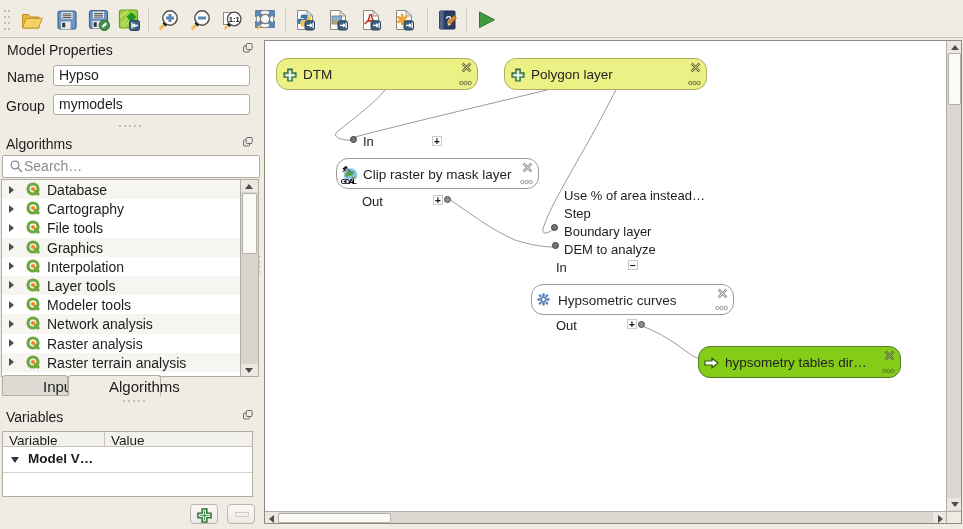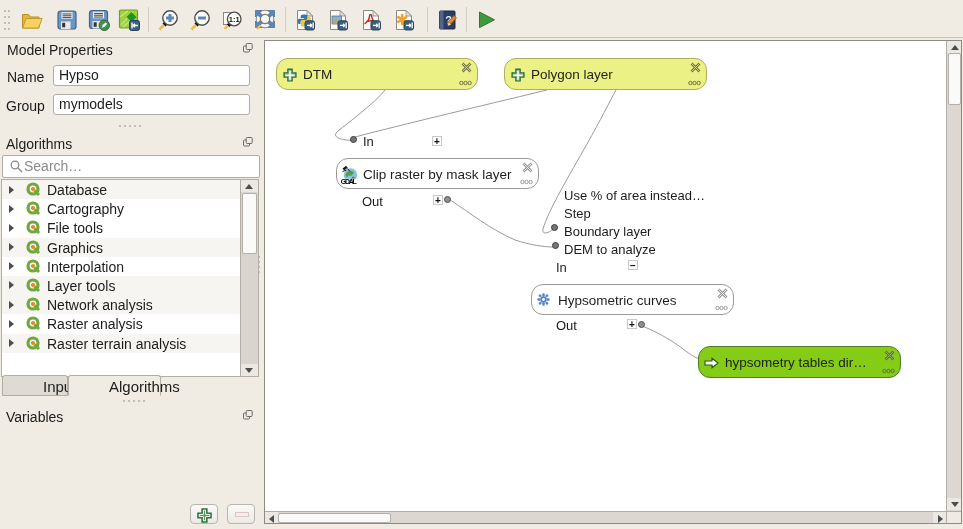--- a/index.html
+++ b/index.html
@@ -237,20 +237,29 @@
       </div>
 <div class="trow alt">
         <i class="tarr"></i>
         <svg class="tq" width="15" height="15" viewBox="0 0 15 15">
           <circle cx="7" cy="7" r="5" fill="none" stroke="#6fa93c" stroke-width="3.2"></circle>
           <circle cx="7" cy="7" r="2.1" fill="#ec8224"></circle>
           <path d="M8.5 8.5 L13 13" stroke="#6fa93c" stroke-width="3"></path>
         </svg>
         <span class="ttxt">Layer tools</span>
       </div>
+<div class="trow">
+        <i class="tarr"></i>
+        <svg class="tq" width="15" height="15" viewBox="0 0 15 15">
+          <circle cx="7" cy="7" r="5" fill="none" stroke="#6fa93c" stroke-width="3.2"></circle>
+          <circle cx="7" cy="7" r="2.1" fill="#ec8224"></circle>
+          <path d="M8.5 8.5 L13 13" stroke="#6fa93c" stroke-width="3"></path>
+        </svg>
+        <span class="ttxt">Modeler tools</span>
+      </div>
 <div class="trow alt">
         <i class="tarr"></i>
         <svg class="tq" width="15" height="15" viewBox="0 0 15 15">
           <circle cx="7" cy="7" r="5" fill="none" stroke="#6fa93c" stroke-width="3.2"></circle>
           <circle cx="7" cy="7" r="2.1" fill="#ec8224"></circle>
           <path d="M8.5 8.5 L13 13" stroke="#6fa93c" stroke-width="3"></path>
         </svg>
         <span class="ttxt">Network analysis</span>
       </div>
 <div class="trow">
@@ -285,20 +294,29 @@
       <i class="dot" style="left:5px"></i>
       <i class="dot" style="left:10px"></i>
       <i class="dot" style="left:15px"></i>
       <i class="dot" style="left:20px"></i>
     </div>
 <div class="abs ptitle" style="left:6px;top:371px">Variables</div>
 <svg class="abs floatic" style="left:243px;top:372px" viewBox="0 0 10 10">
 <rect x="0.5" y="3" width="6" height="6" rx="1" fill="none" stroke="#6b6b6b"></rect>
 <rect x="3.2" y="0.5" width="6" height="6" rx="1" fill="#f0ece4" stroke="#6b6b6b"></rect>
     </svg>
+<div class="abs" style="left:2px;top:393px;width:251px;height:66px;background:#fff;border:1px solid #b2aea6">
+<div class="abs" style="left:0;top:0;width:249px;height:15px;background:#f3f1ed;border-bottom:1px solid #c6c2bb"></div>
+<div class="abs" style="left:101px;top:0;width:1px;height:15px;background:#c6c2bb"></div>
+<div class="abs" style="left:6px;top:1px;font-size:13.5px">Variable</div>
+<div class="abs" style="left:108px;top:1px;font-size:13.5px">Value</div>
+<i class="tri" style="left:8px;top:25px;border-left:4.5px solid transparent;border-right:4.5px solid transparent;border-top:6px solid #333"></i>
+<div class="abs" style="left:25px;top:19px;font-size:13.5px;font-weight:bold">Model V…</div>
+<div class="abs" style="left:0;top:40px;width:249px;height:1px;background:#d4d1cb"></div>
+</div>
 <div class="abs vbtn" style="left:190px">
 <svg class="abs" style="left:6px;top:2.5px" width="15" height="15" viewBox="0 0 15 15">
 <path d="M5.2 1 h4.6 v4.2 h4.2 v4.6 h-4.2 v4.2 h-4.6 v-4.2 H1 V5.2 h4.2 z" fill="#4d9c57" stroke="#2c6e38" stroke-width="1.6"></path>
 <path d="M6.4 2.2 h2.2 v4.2 h4.2 v2.2 h-4.2 v4.2 H6.4 v-4.2 H2.2 V6.4 h4.2 z" fill="none" stroke="#fff" stroke-width="1"></path>
       </svg>
 </div>
 <div class="abs vbtn" style="left:227px">
 <div class="abs" style="left:7px;top:7px;width:14px;height:5px;border:1px solid #d8c6c2;background:#f3efec"></div>
 </div>
 </div>

